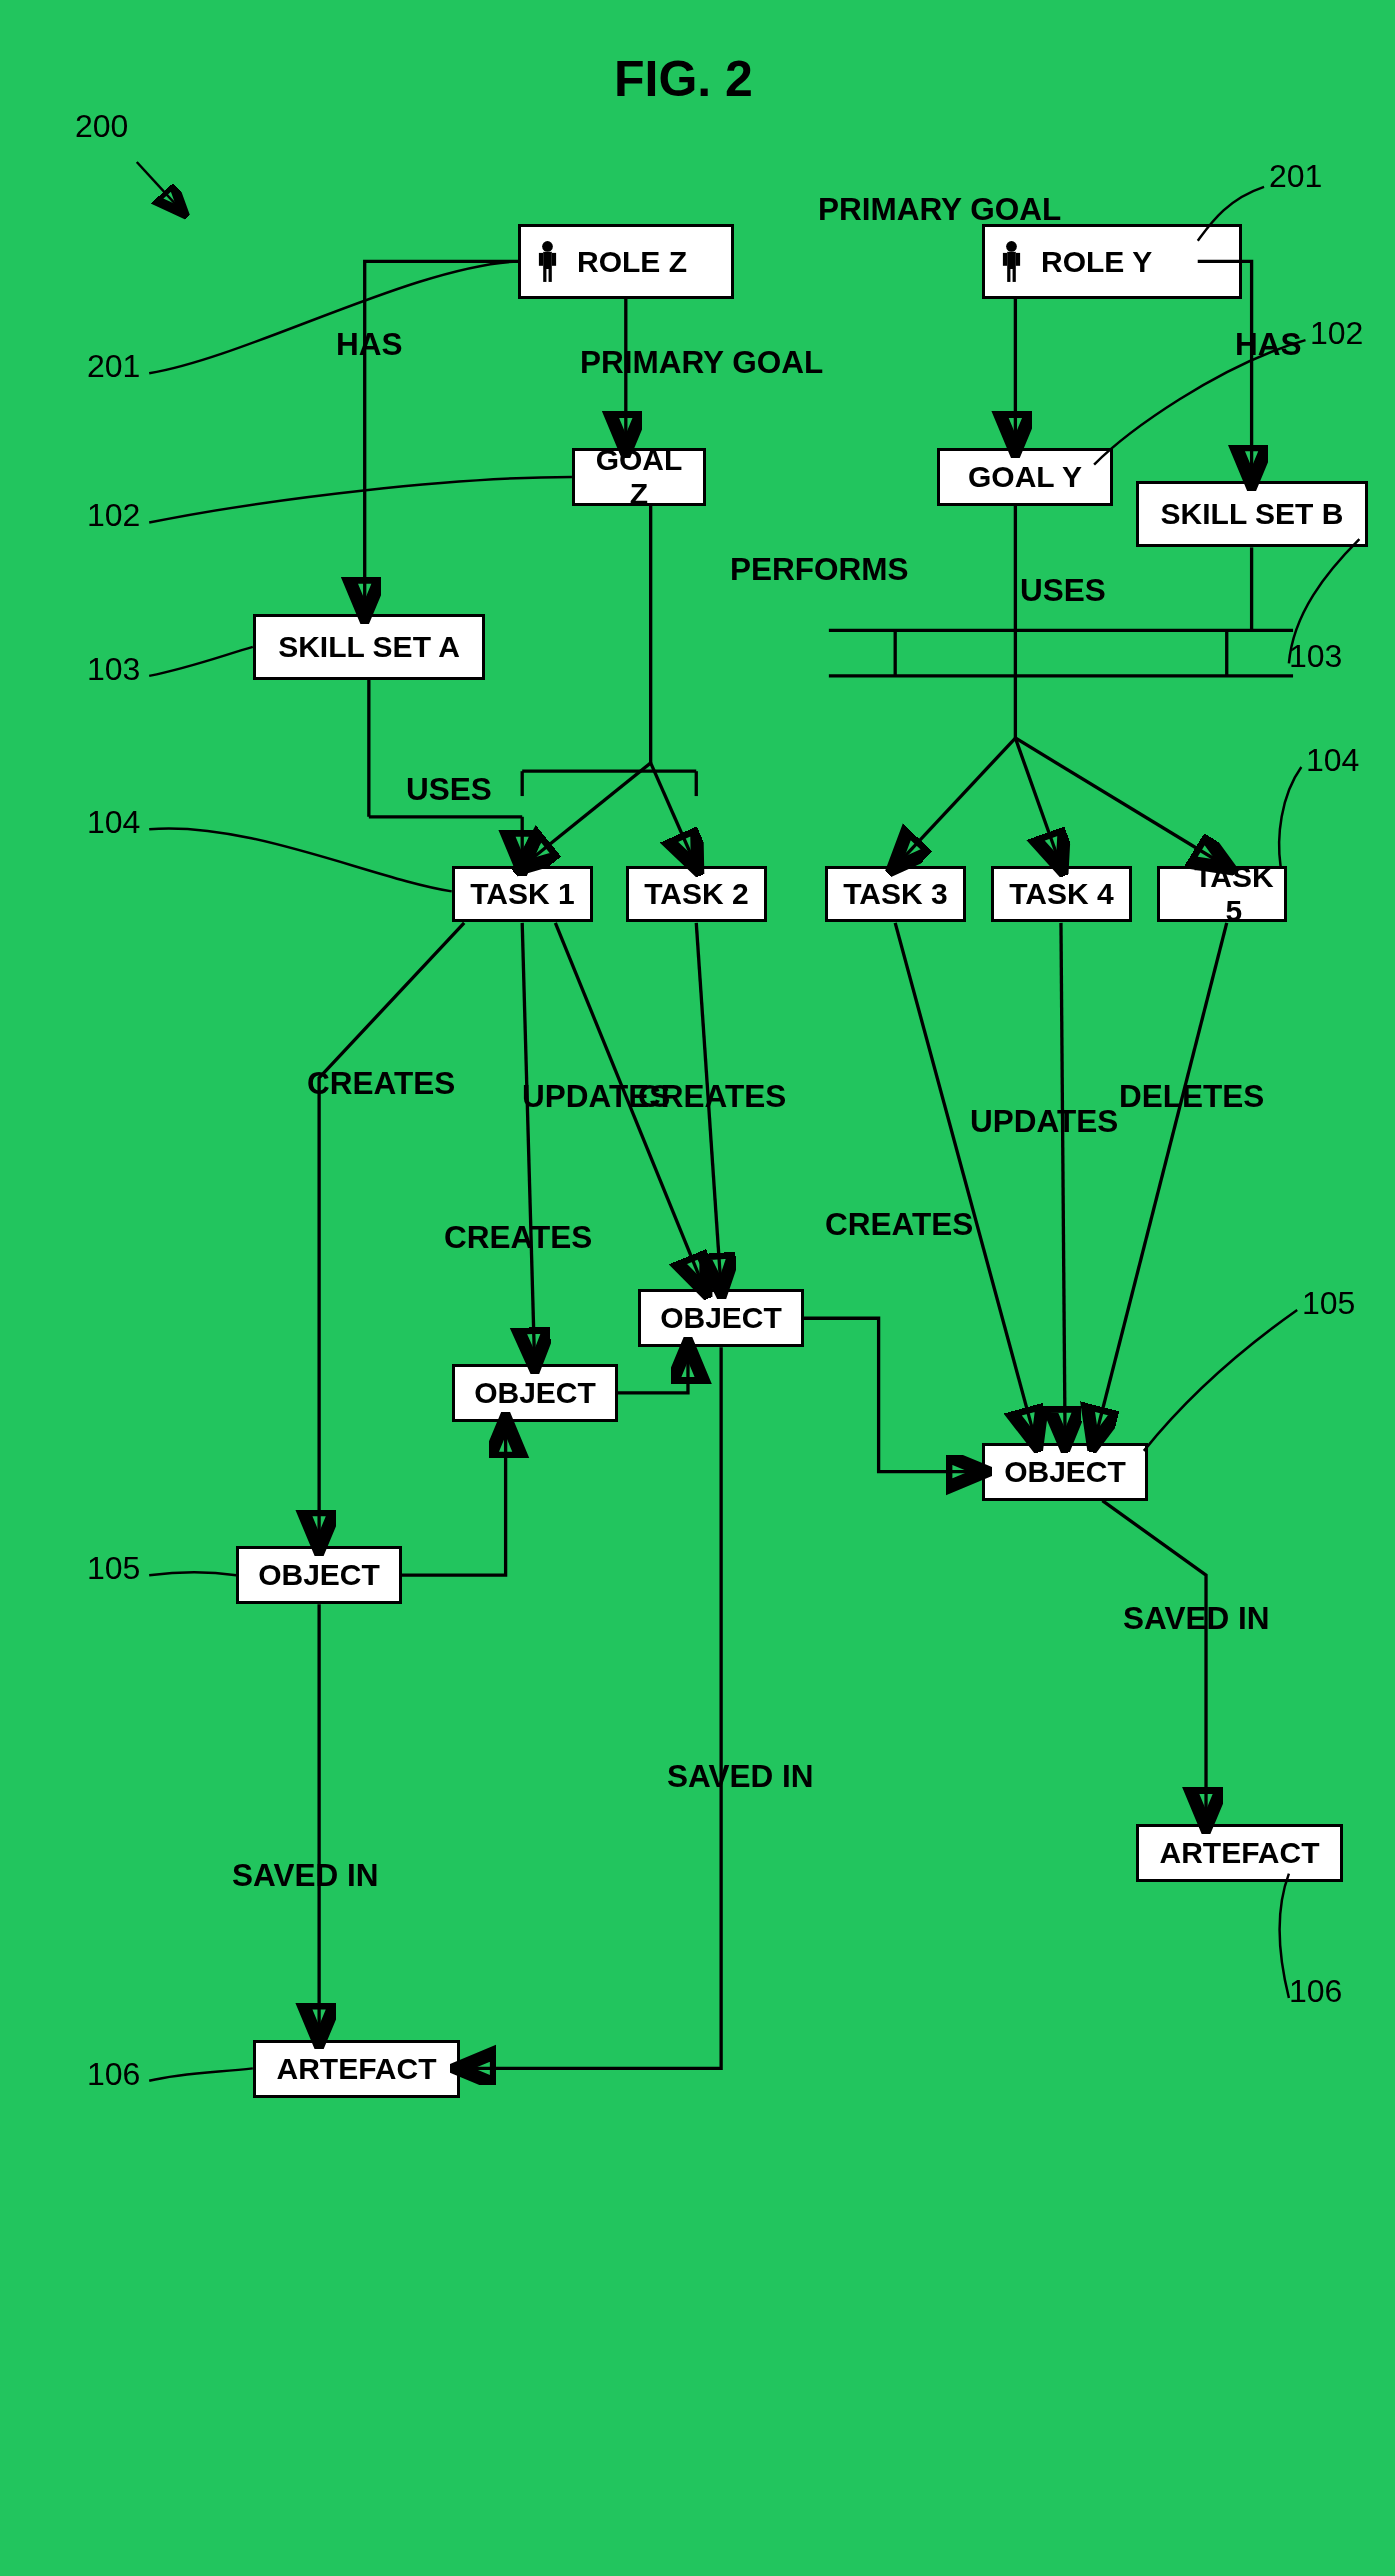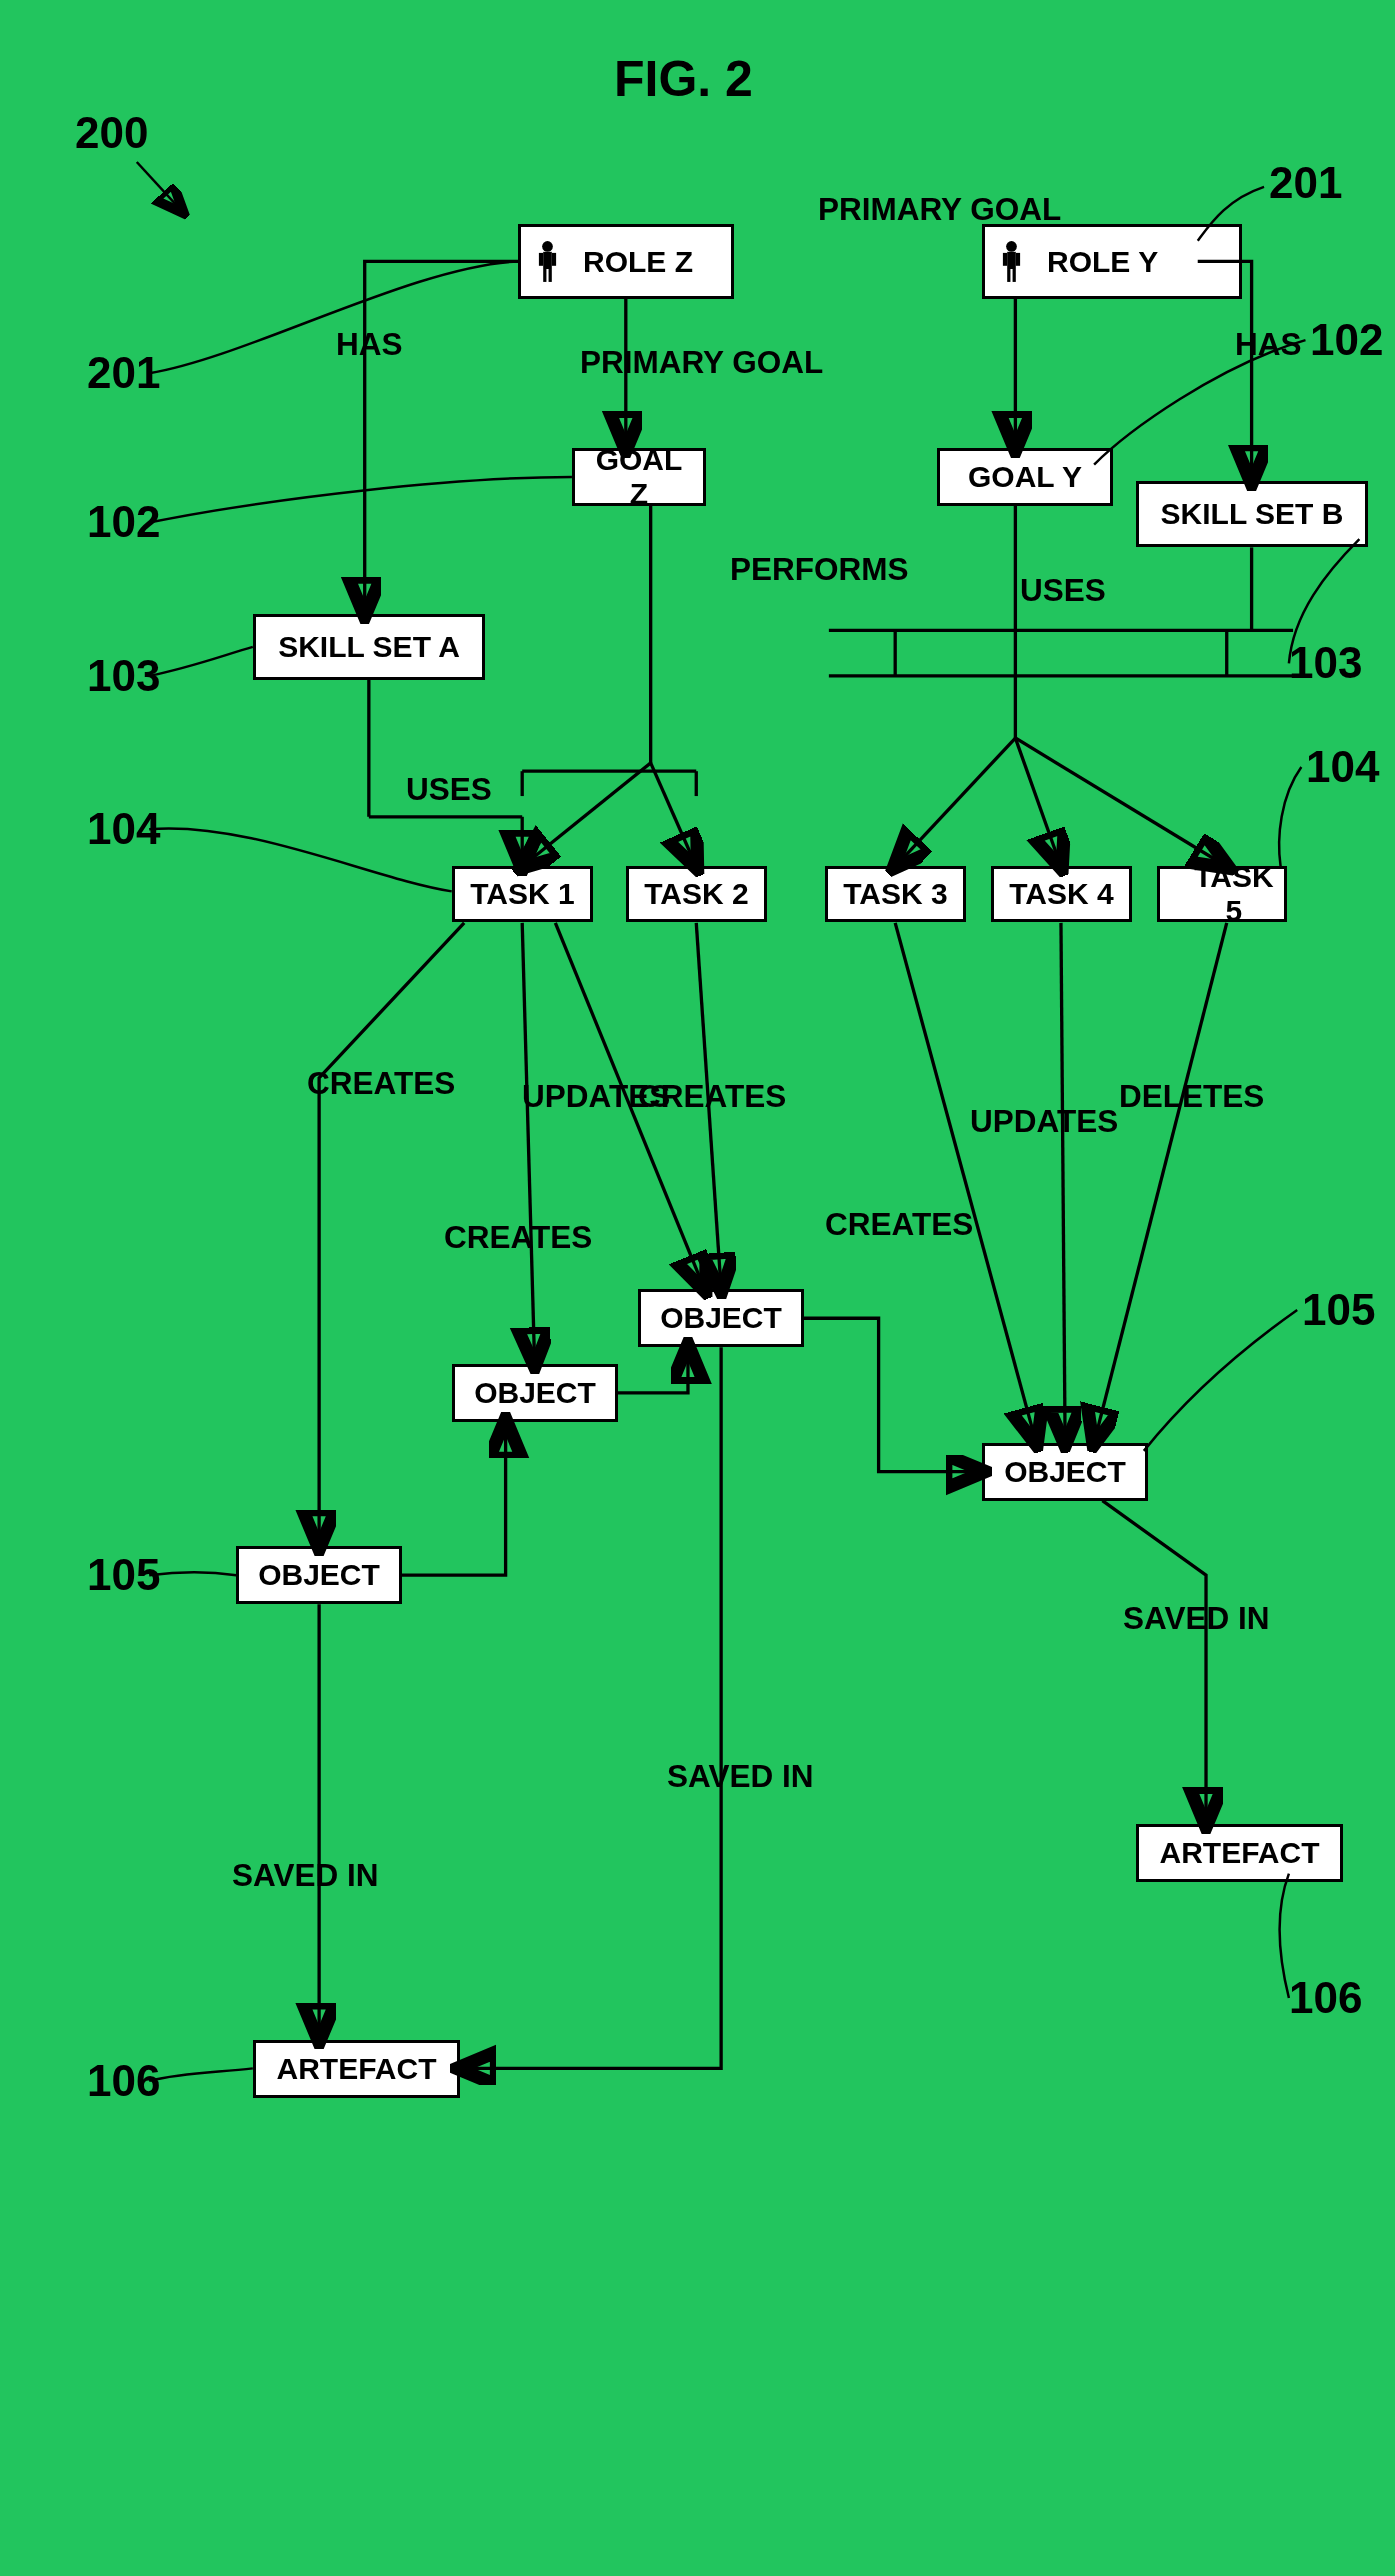--- a/index.html
+++ b/index.html
@@ -23,32 +23,32 @@
     justify-content: center;
     text-align: center;
     font-weight: 700;
     font-size: 30px;
     padding: 5px 8.3px;
     box-sizing: border-box;
   }
   .role-box {
     justify-content: flex-start;
     padding-left: 15px;
-    gap: 24px;
+    gap: 18px;
   }
   .label {
     position: absolute;
     font-weight: 700;
     font-size: 31.5px;
     white-space: nowrap;
   }
   .num {
     position: absolute;
-    font-weight: 700;
-    font-size: 44px;
+    font-weight: 400;
+    font-size: 32px;
   }
   .fig-title {
     position: absolute;
     font-weight: 900;
     font-size: 50px;
   }
   svg.overlay {
     position: absolute;
     left: 0; top: 0;
     width: 1395px;

